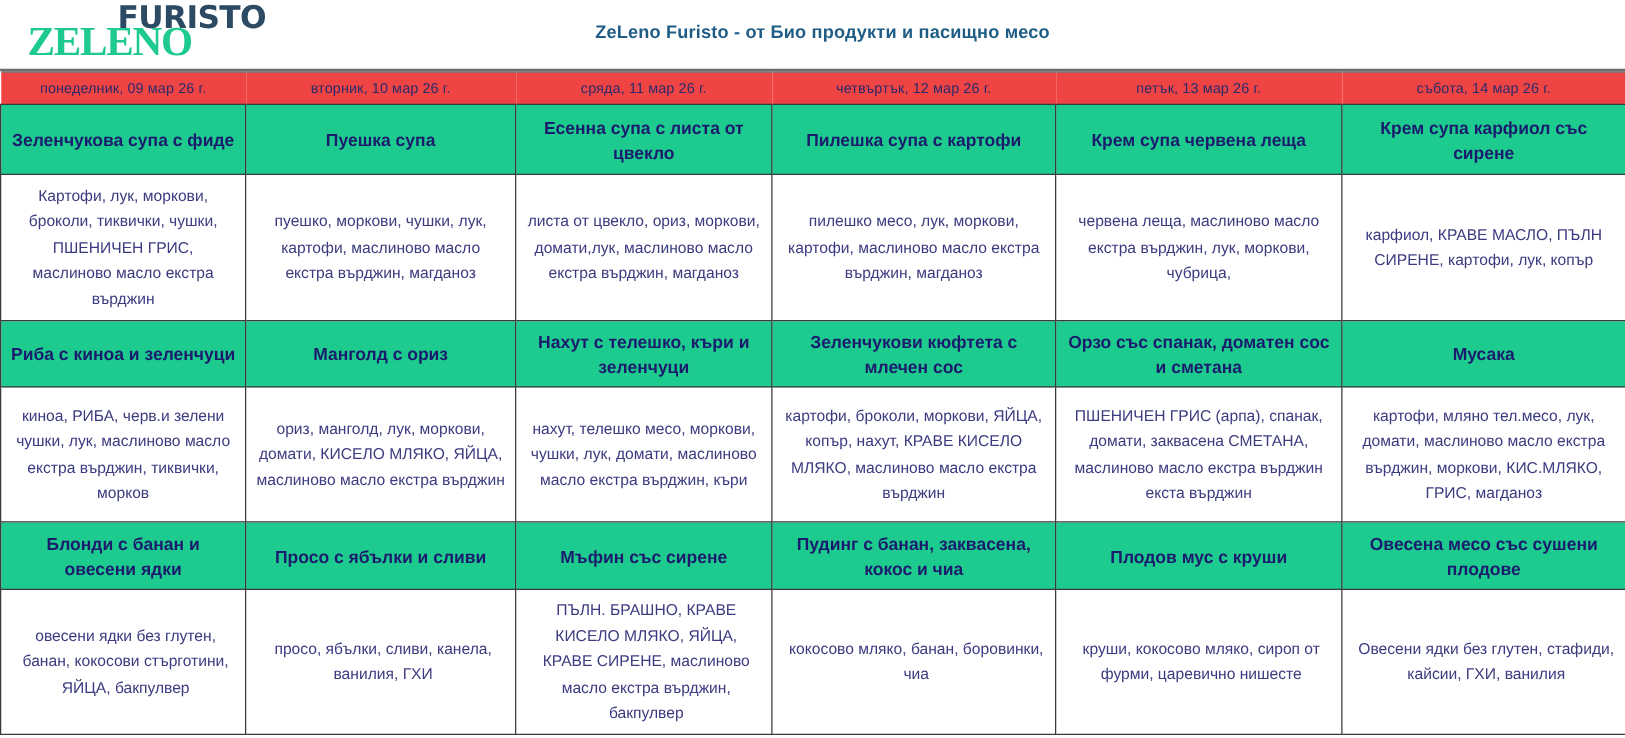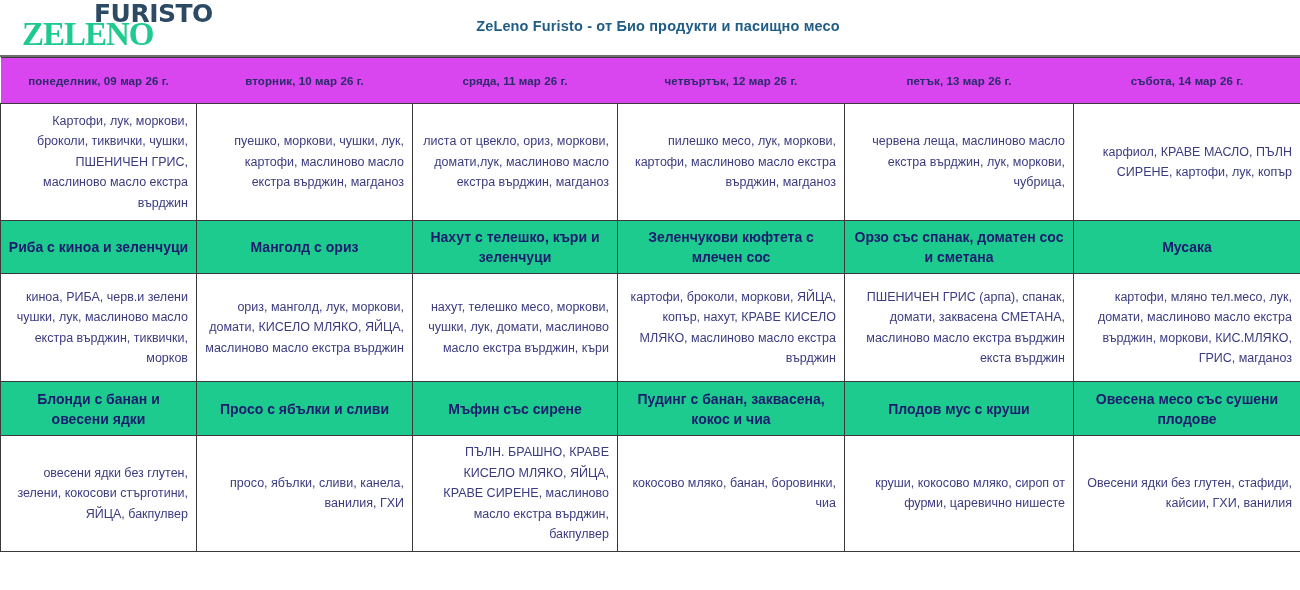--- a/index.html
+++ b/index.html
@@ -73,24 +73,24 @@
   }
   table.menu td {
     border: 1px solid #3a3a3a;
     vertical-align: middle;
     text-align: center;
     padding: 2px 6px;
     box-sizing: border-box;
   }
 
   tr.date-row td {
-    background: #d946ef;
-    height: 46px;
+    background: #ef4444;
+    height: 26px;
     font-size: 11.5px;
-    font-weight: bold;
+    font-weight: normal;
     color: #2b2b6b;
     border-top: 1px solid #3a3a3a;
     border-bottom: 1px solid #3a3a3a;
     border-left: none;
     border-right: none;
     letter-spacing: 0.1px;
   }
 
   tr.title-row td {
     background: #1ecb8e;
@@ -103,21 +103,20 @@
   tr.title-row.r1 td { height: 56px; }
   tr.title-row.r2 td { height: 53px; }
   tr.title-row.r3 td { height: 54px; }
 
   tr.ing-row td {
     background: #ffffff;
     font-size: 12.5px;
     color: #3b3b80;
     line-height: 20.5px;
     padding: 6px 8px;
-    text-align: right;
   }
   tr.ing-row.i1 td { height: 117px; }
   tr.ing-row.i2 td { height: 108px; }
   tr.ing-row.i3 td { height: 110px; padding-left: 12px; }
 </style>
 </head>
 <body>
 
 <div class="header">
   <div class="logo">
@@ -140,20 +139,28 @@
   <tbody>
       <tr class="date-row">
     <td>понеделник, 09 мар 26 г.</td>
     <td>вторник, 10 мар 26 г.</td>
     <td>сряда, 11 мар 26 г.</td>
     <td>четвъртък, 12 мар 26 г.</td>
     <td>петък, 13 мар 26 г.</td>
     <td>събота, 14 мар 26 г.</td>
   </tr>
 
+  <tr class="title-row r1">
+    <td>Зеленчукова супа с фиде</td>
+    <td>Пуешка супа</td>
+    <td>Есенна супа с листа от цвекло</td>
+    <td>Пилешка супа с картофи</td>
+    <td>Крем супа червена леща</td>
+    <td>Крем супа карфиол със сирене</td>
+  </tr>
 
   <tr class="ing-row i1">
     <td>Картофи, лук, моркови, броколи, тиквички, чушки, ПШЕНИЧЕН ГРИС, маслиново масло екстра върджин</td>
     <td>пуешко, моркови, чушки, лук, картофи, маслиново масло екстра върджин, магданоз</td>
     <td>листа от цвекло, ориз, моркови, домати,лук, маслиново масло екстра върджин, магданоз</td>
     <td>пилешко месо, лук, моркови, картофи, маслиново масло екстра върджин, магданоз</td>
     <td>червена леща, маслиново масло екстра върджин, лук, моркови, чубрица,</td>
     <td>карфиол, КРАВЕ МАСЛО, ПЪЛН СИРЕНЕ, картофи, лук, копър</td>
   </tr>
 
@@ -178,21 +185,21 @@
   <tr class="title-row r3">
     <td>Блонди с банан и овесени ядки</td>
     <td>Просо с ябълки и сливи</td>
     <td>Мъфин със сирене</td>
     <td>Пудинг с банан, закваcена, кокос и чиа</td>
     <td>Плодов мус с круши</td>
     <td>Овесена месо със сушени плодове</td>
   </tr>
 
   <tr class="ing-row i3">
-    <td>овесени ядки без глутен, зелени, кокосови стърготини, ЯЙЦА, бакпулвер</td>
+    <td>овесени ядки без глутен, банан, кокосови стърготини, ЯЙЦА, бакпулвер</td>
     <td>просо, ябълки, сливи, канела, ванилия, ГХИ</td>
     <td>ПЪЛН. БРАШНО, КРАВЕ КИСЕЛО МЛЯКО, ЯЙЦА, КРАВЕ СИРЕНЕ, маслиново масло екстра върджин, бакпулвер</td>
     <td>кокосово мляко, банан, боровинки, чиа</td>
     <td>круши, кокосово мляко, сироп от фурми, царевично нишесте</td>
     <td>Овесени ядки без глутен, стафиди, кайсии, ГХИ, ванилия</td>
   </tr>
 </tbody>
   </table>
 
 </body></html>

